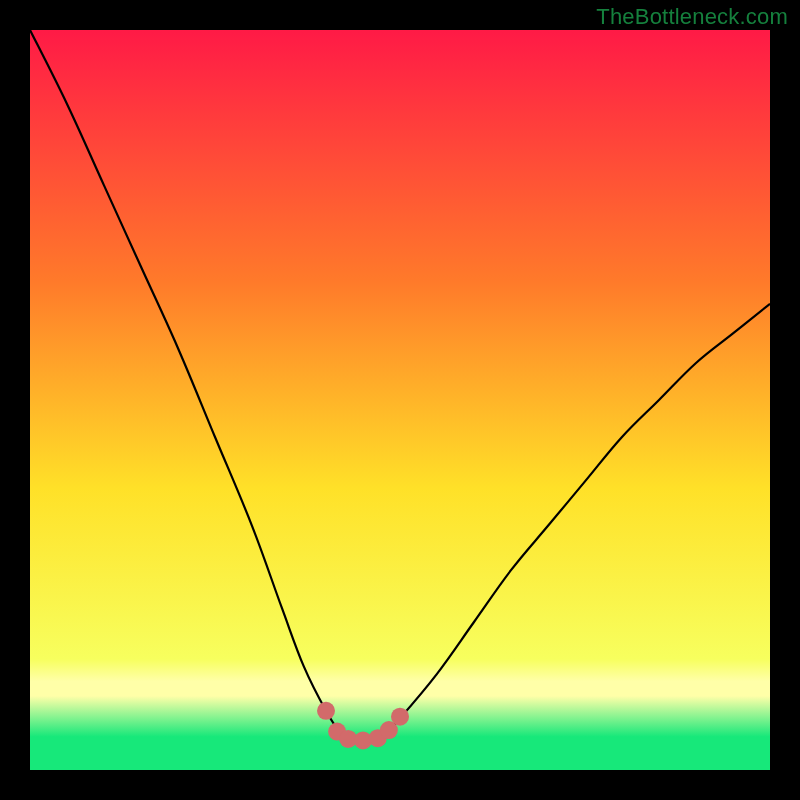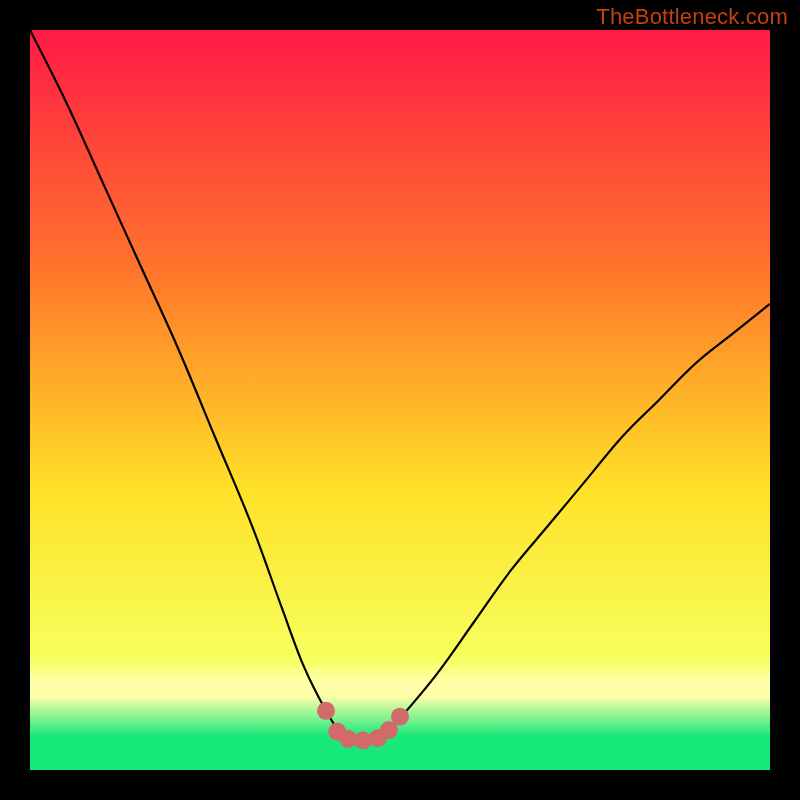--- a/index.html
+++ b/index.html
@@ -14,21 +14,21 @@
   .stage {
     position: relative;
     width: 800px;
     height: 800px;
     background: #000000;
   }
   .watermark {
     position: absolute;
     top: 4px;
     right: 12px;
-    color: #c2410c;
+    color: #15803d;
     font-size: 22px;
     letter-spacing: 0.2px;
     z-index: 10;
   }
   .plot-area {
     position: absolute;
     left: 30px;
     top: 30px;
     width: 740px;
     height: 740px;

